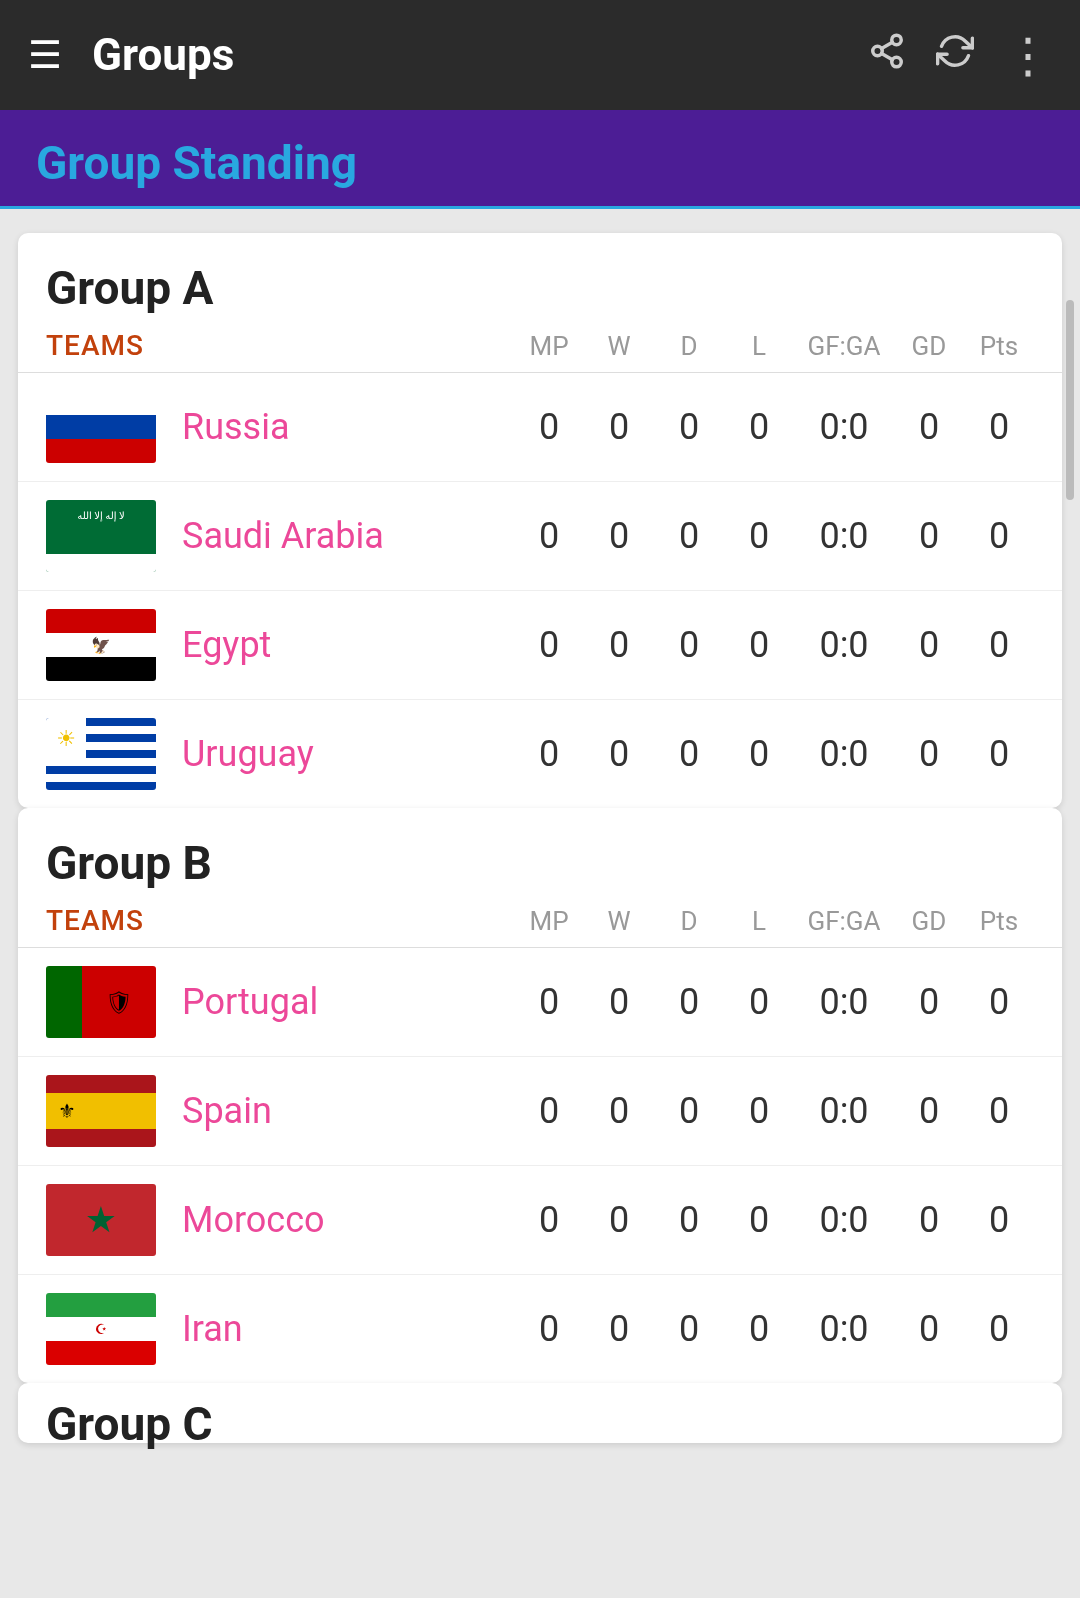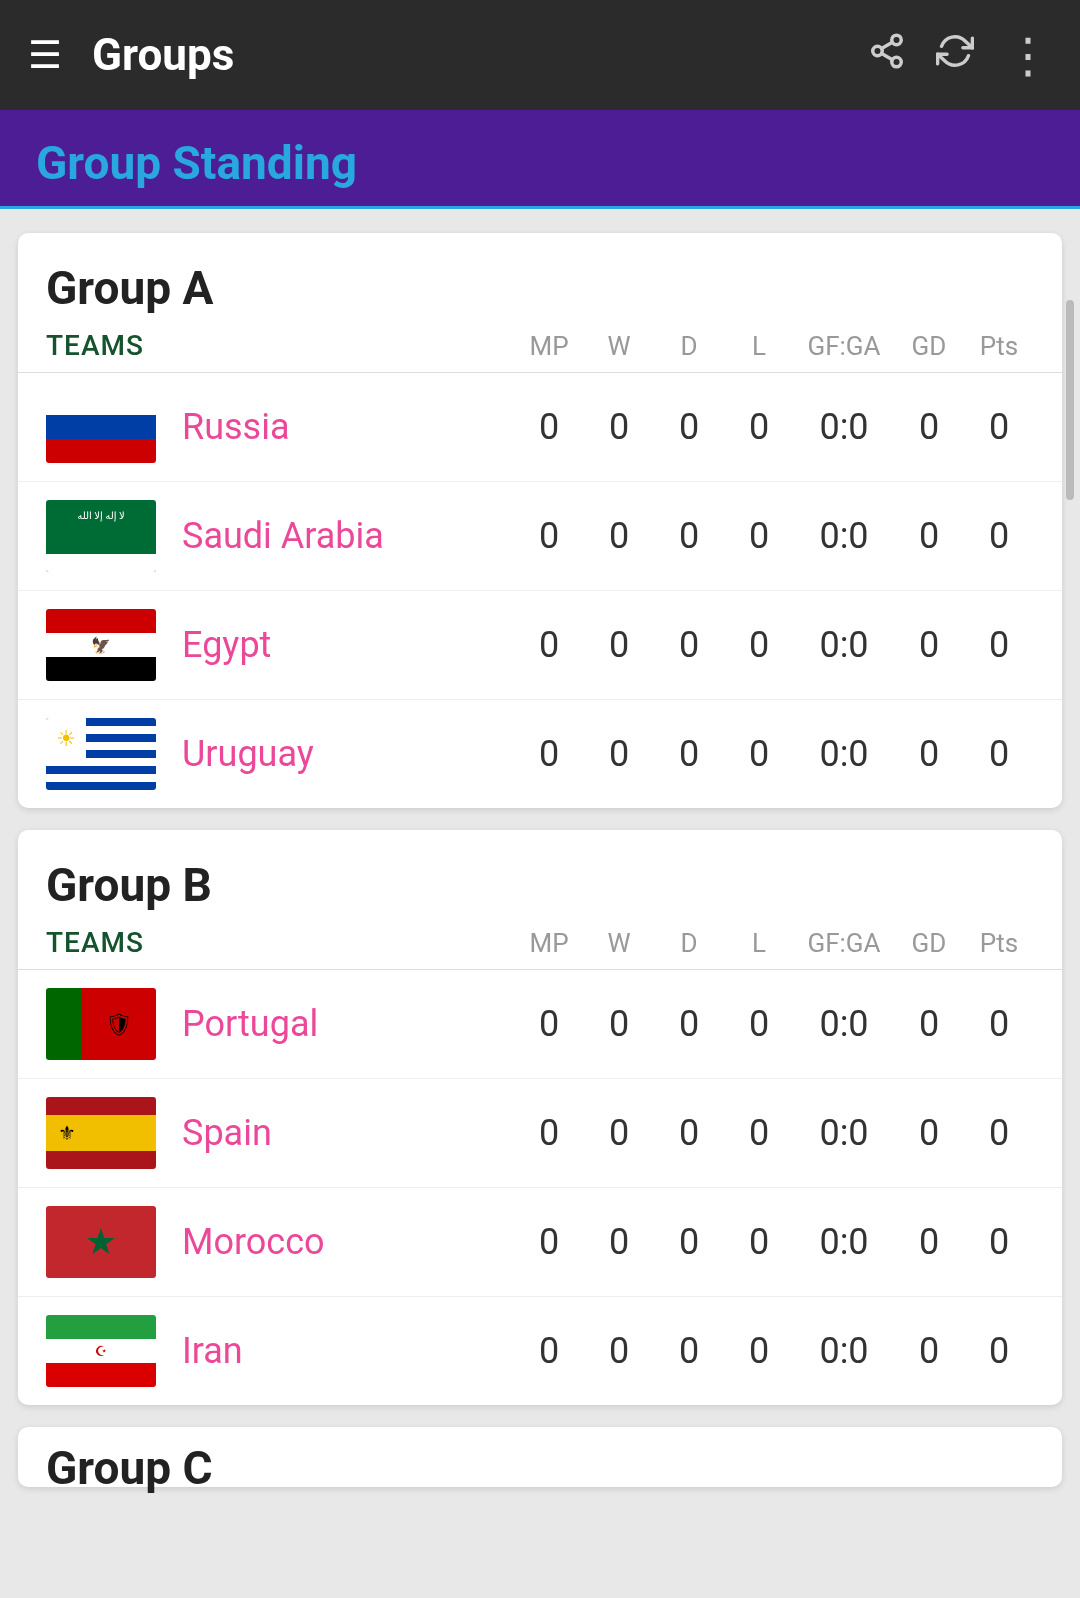--- a/index.html
+++ b/index.html
@@ -53,21 +53,20 @@
       color: #29a8e0;
       font-size: 46px;
       font-weight: bold;
     }
 
     
     .content {
       padding: 24px 18px;
       display: flex;
       flex-direction: column;
-      gap: 22px;
     }
 
     
     .group-card {
       background: #fff;
       border-radius: 10px;
       overflow: hidden;
       box-shadow: 0 2px 6px rgba(0,0,0,0.12);
     }
 
@@ -84,21 +83,21 @@
     
     .col-headers {
       display: flex;
       align-items: center;
       padding: 14px 28px 10px 28px;
       border-bottom: 1.5px solid #ddd;
     }
     .col-team-label {
       flex: 1;
       font-size: 28px;
-      color: #14532d;
+      color: #c2410c;
       font-weight: 500;
       letter-spacing: 1px;
     }
     .col-stats {
       display: flex;
       gap: 0;
     }
     .col-stat {
       font-size: 26px;
       color: #999;

